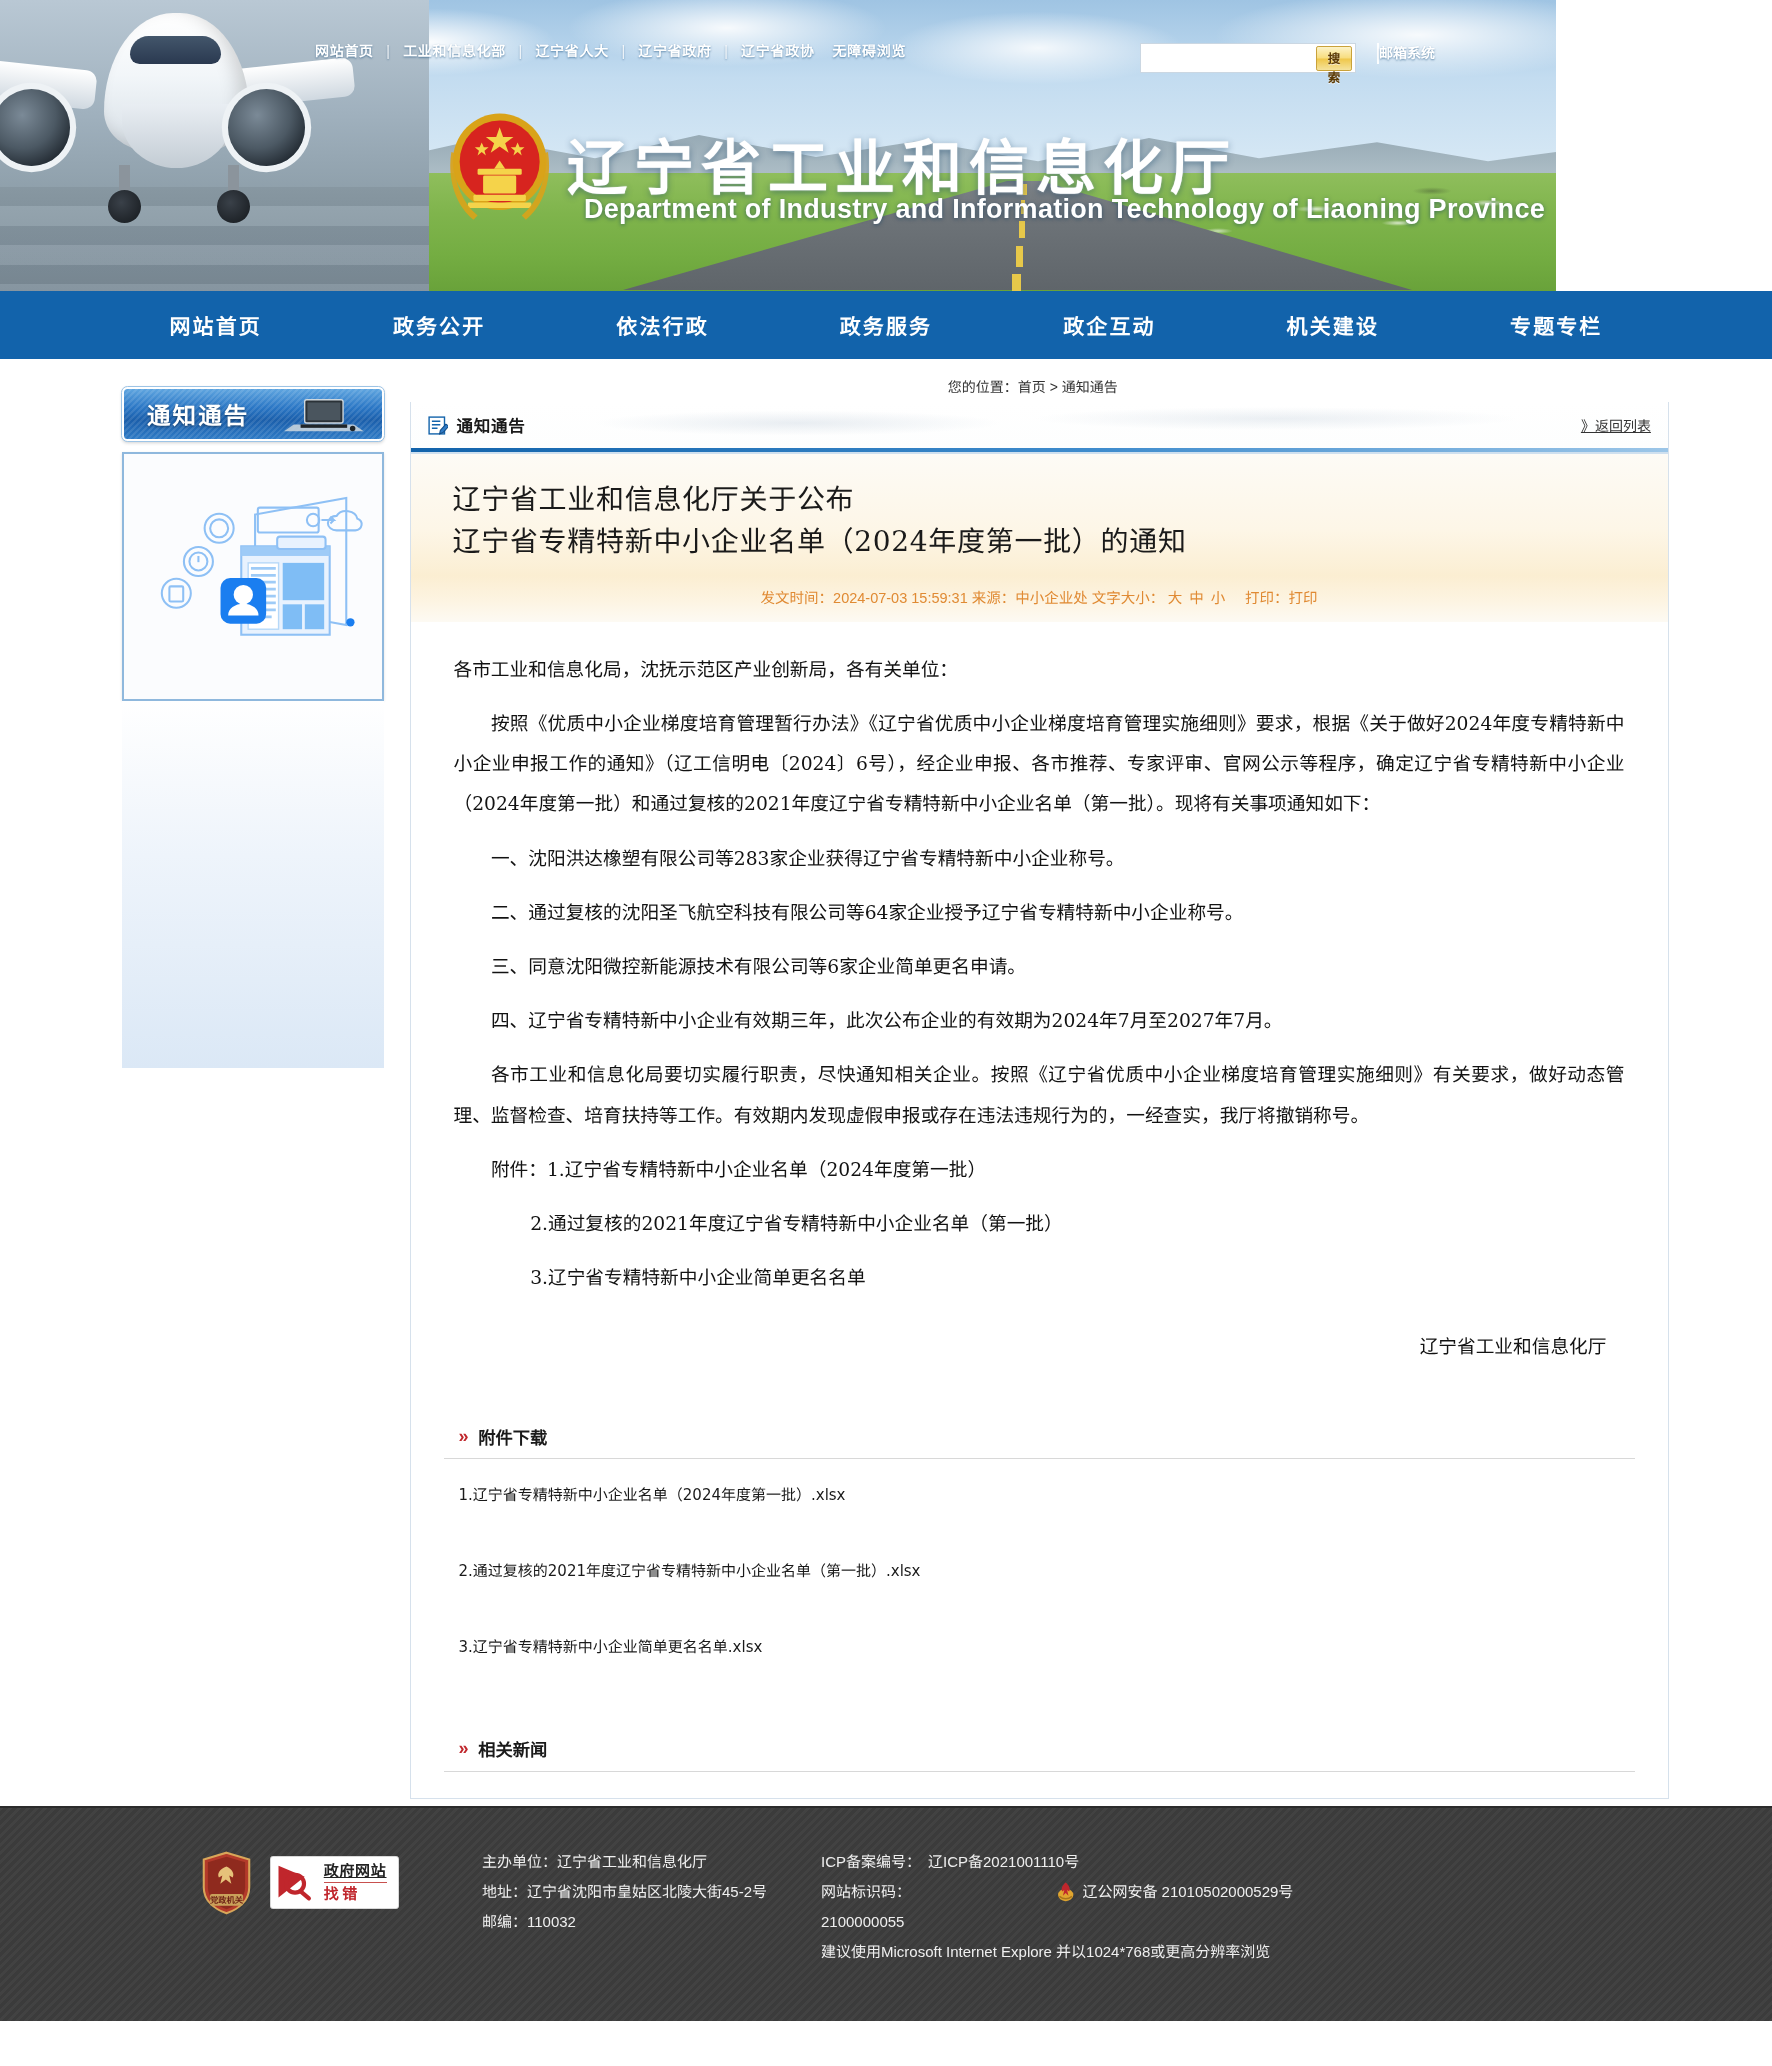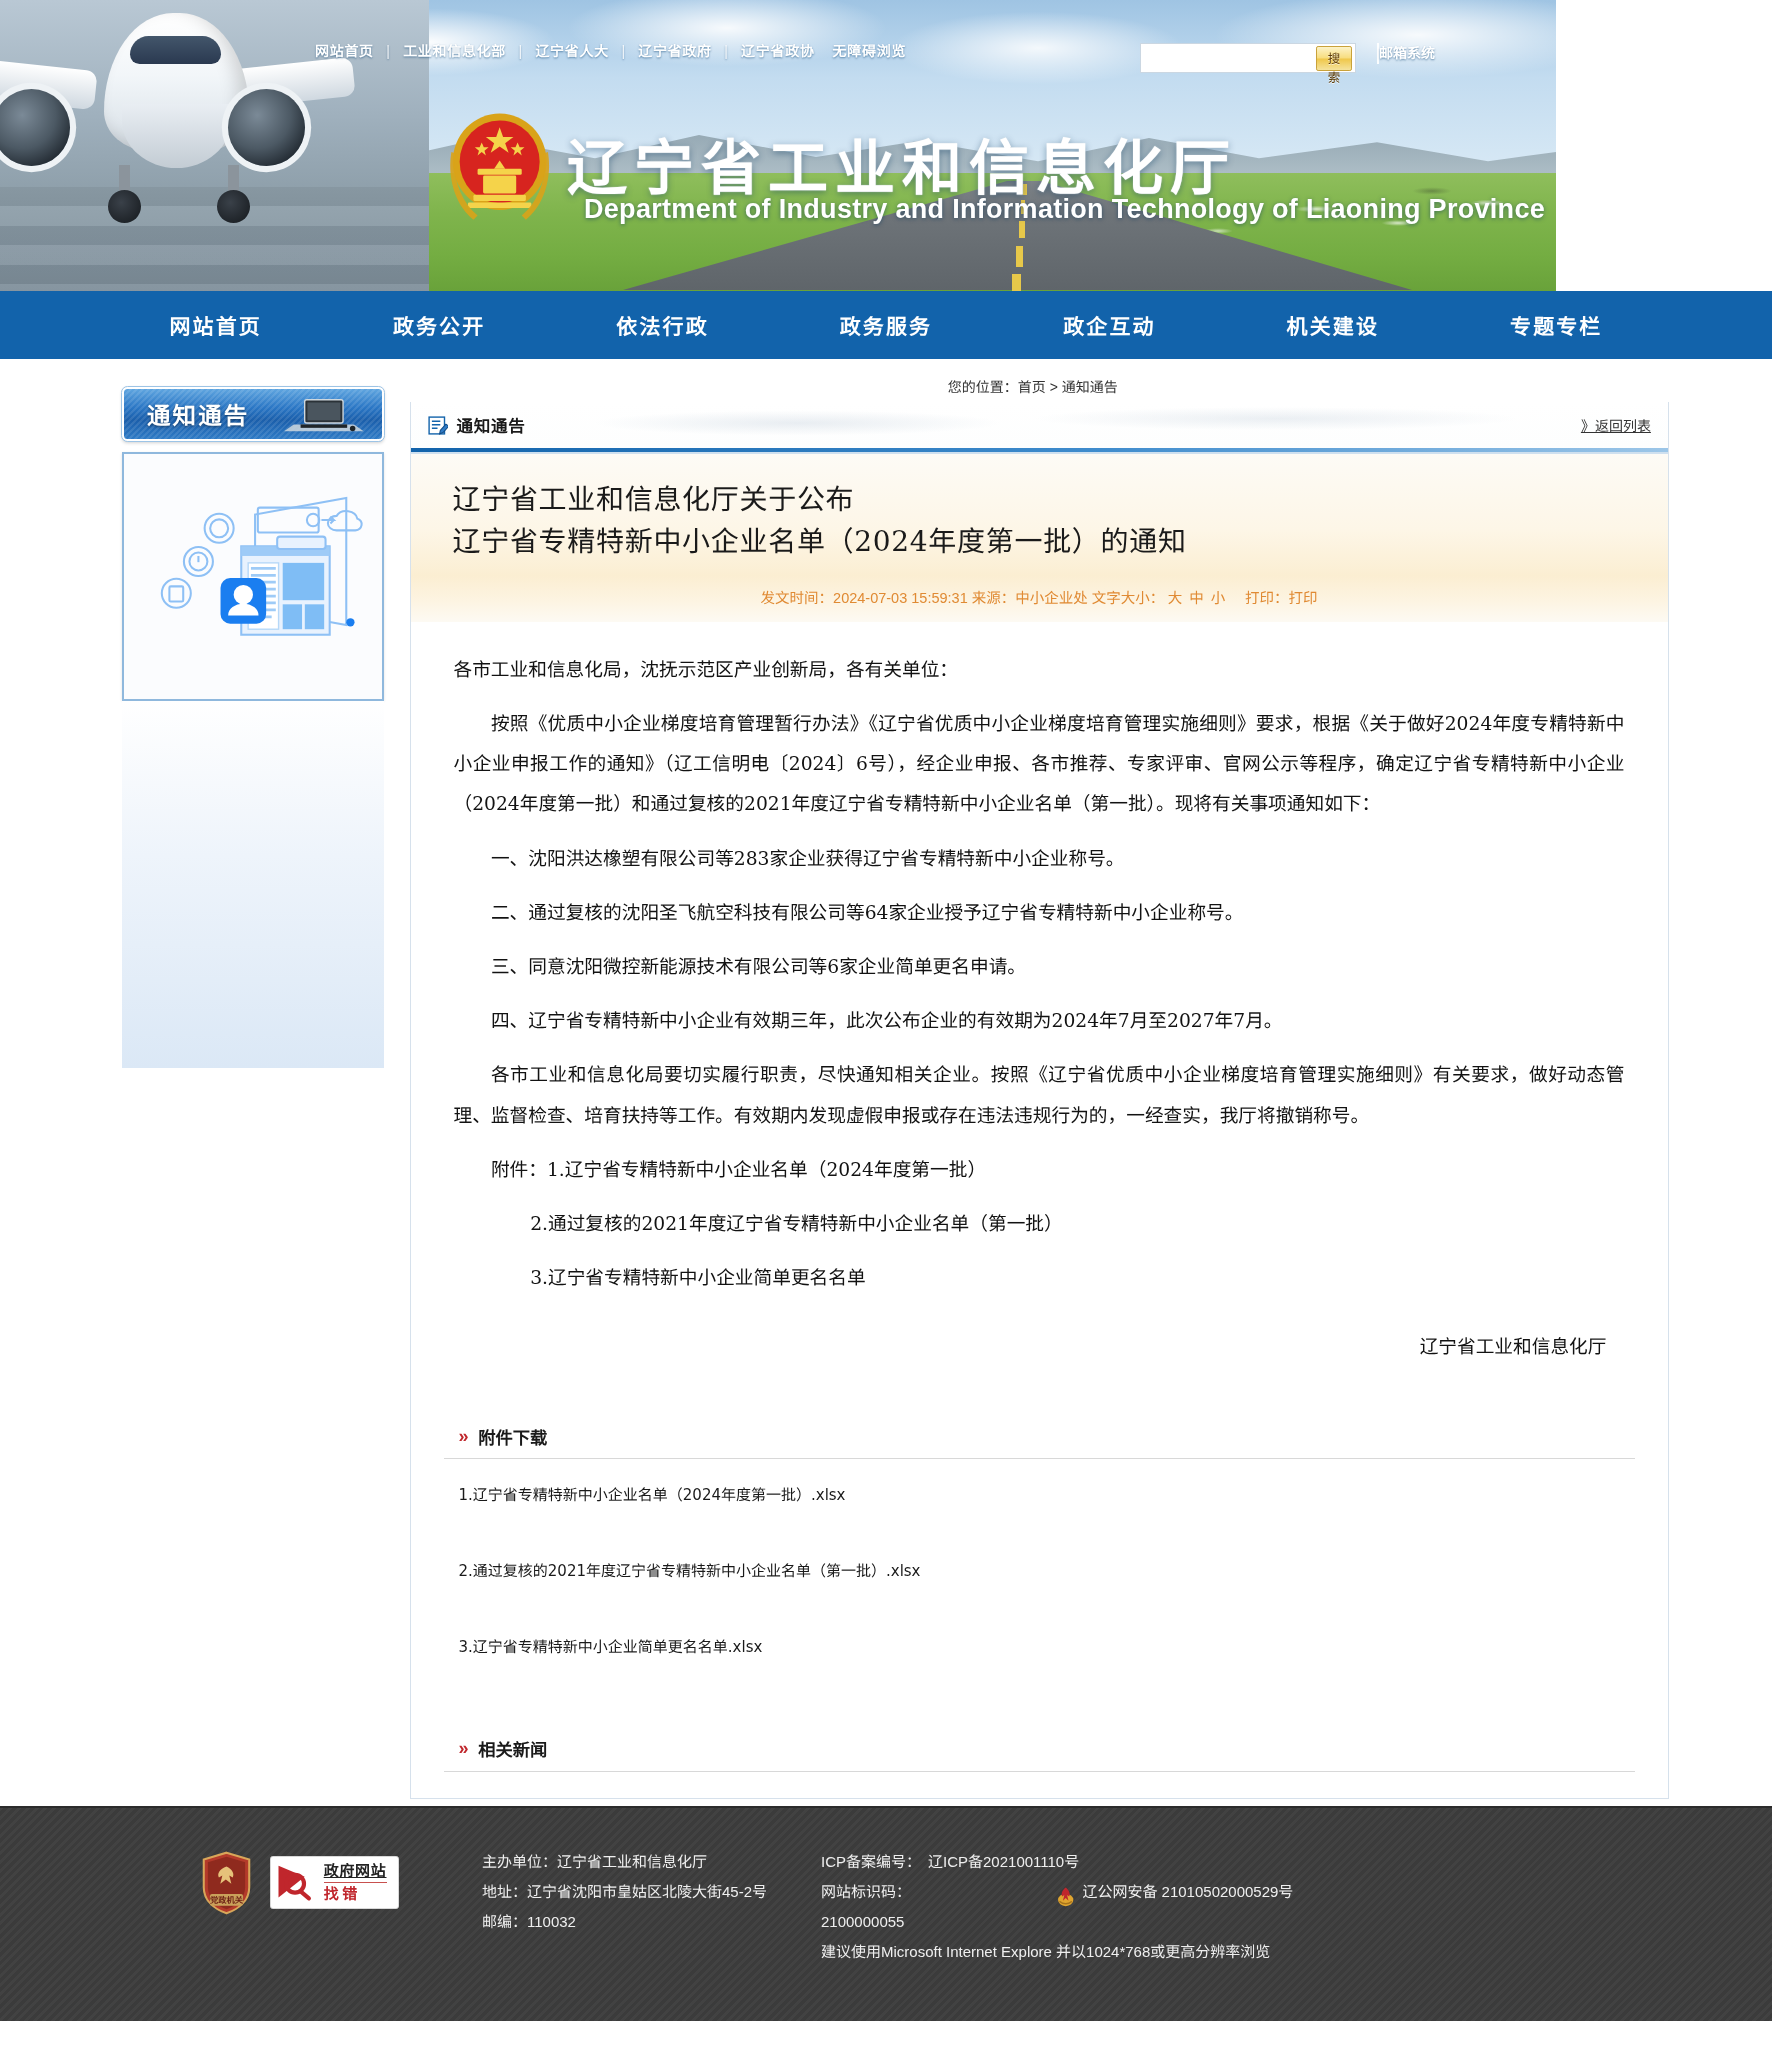--- a/index.html
+++ b/index.html
@@ -138,21 +138,21 @@
     display:flex; align-items:center;
   }
   .searchbox input{
     border:0; outline:0; flex:1; height:28px; padding:0 7px;
     font-size:12.5px; font-family:"Liberation Sans", sans-serif; background:transparent;
   }
   .searchbtn{
     width:69px; height:25px; margin-right:2.8px;
     background: linear-gradient(to bottom,#fdf3c8 0%, #f7dd7e 48%, #efc74a 52%, #f5e39c 100%);
     border:0.7px solid #c9a23a; border-radius:2.1px;
-    color:#5d3c07; font-size:12.5px; font-weight:normal; cursor:pointer;
+    color:#5d3c07; font-size:12.5px; font-weight:bold; cursor:pointer;
     font-family:"Liberation Sans", sans-serif;
     text-shadow:0 0.7px 0 rgba(255,255,255,.7);
   }
   .mailsys{
     position:absolute; top:43px; left:1377px; z-index:5;
     color:#fff; font-size:14px; font-weight:bold;
     text-shadow:0 0.7px 2.1px rgba(0,60,110,.55);
     border-left:2.1px solid rgba(255,255,255,.9);
     line-height:21px; text-decoration:none;
   }
@@ -319,21 +319,21 @@
   }
   .zc-text{ display:flex; flex-direction:column; line-height:1; }
   .zc-top{ font-size:15px; font-weight:bold; color:#222; letter-spacing:0.7px;
            font-family:"DejaVu Sans","Liberation Sans",sans-serif;text-decoration:underline; }
   .zc-rule{ height:1.4px; background:#c8504e; margin:3.5px 0 3.5px 0; }
   .zc-bot{ font-size:15px; font-weight:bold; color:#c0262c; letter-spacing:3.5px;
            font-family:"DejaVu Sans","Liberation Sans",sans-serif; }
   .fcol{ color:#efefef; font-size:15px; line-height:2.0; }
   .fcol.c1{ width:311px; margin-left:55px; }
   .fcol.c2{ width:664px; }
-  .fcol .row{ display:flex; align-items:flex-end; gap:7px; flex-wrap:wrap; }
+  .fcol .row{ display:flex; align-items:center; gap:7px; flex-wrap:wrap; }
   .gaicon{ width:19.4px; height:21px; flex:0 0 19.4px; }
 </style>
 </head>
 <body>
 
 <div class="banner">
   <div class="sky"></div>
   <div class="mountains"></div>
   <div class="field"></div>
   <div class="road"></div>

